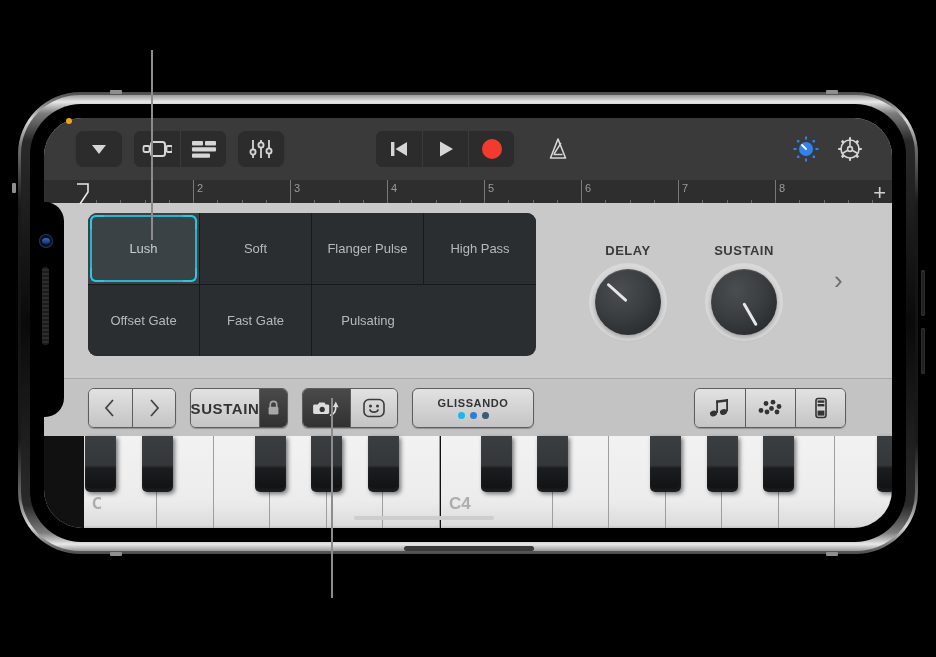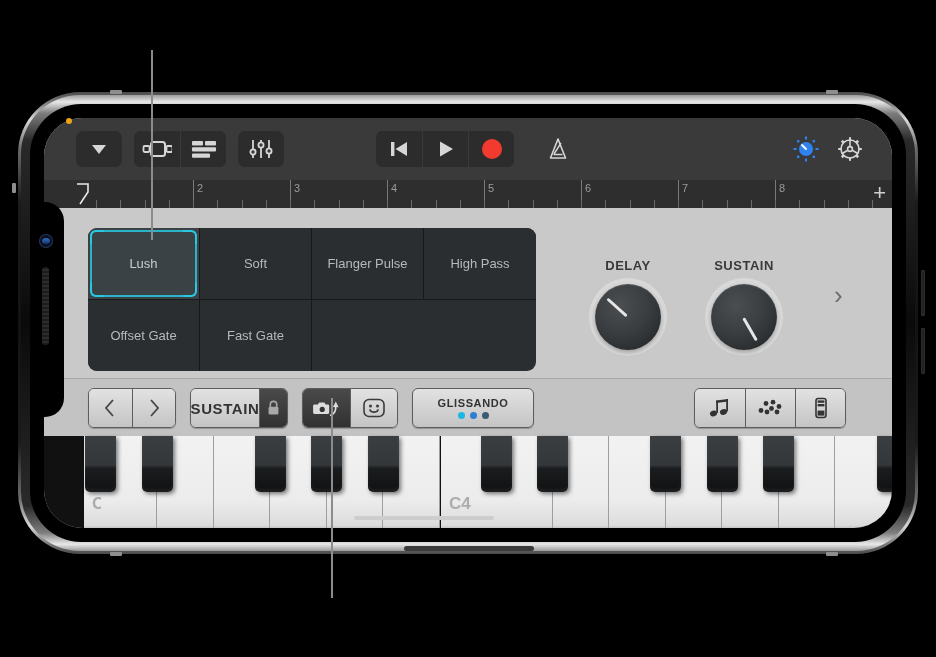--- a/index.html
+++ b/index.html
@@ -100,21 +100,21 @@
   #playhead-flag {
     position: absolute; left: 32px; top: 3px; width: 13px; height: 22px; z-index: 3;
   }
   #ruler-plus {
     position: absolute; right: 6px; top: 1px; font-size: 22px; color: #cfcfcf;
     line-height: 24px; cursor: pointer;
   }
 
   
   #panel {
-    position: absolute; left: 0; top: 100px; width: 848px; height: 170px;
+    position: absolute; left: 0; top: 85px; width: 848px; height: 170px;
     background: #c9c9c9;
   }
   #preset-grid {
     position: absolute; left: 44px; top: 10px; width: 448px; height: 143px;
     background: #2b2e30; border-radius: 9px; overflow: hidden;
     display: grid; grid-template-columns: repeat(4,1fr); grid-template-rows: repeat(2,1fr);
   }
   .preset {
     position: relative;
     display: flex; align-items: center; justify-content: center;
@@ -395,20 +395,23 @@
               </div>
               <div class="preset" style="border-right:none;">
                 <span>High Pass</span>
               </div>
               <div class="preset" style="border-bottom:none;">
                 <span>Offset Gate</span>
               </div>
               <div class="preset" style="border-bottom:none;">
                 <span>Fast Gate</span>
               </div>
+              <div class="preset" style="border-right:none;border-bottom:none;">
+                <span>Pulsating</span>
+              </div>
             </div>
 
             <div class="knob-wrap" style="left:534px; top:40px; width:100px;">
               <div class="knob-label">DELAY</div>
               <div class="knob">
                 <div class="knob-ptr" id="ptr-delay" style="transform: rotate(-48deg);"></div>
               </div>
             </div>
 
             <div class="knob-wrap" style="left:650px; top:40px; width:100px;">

